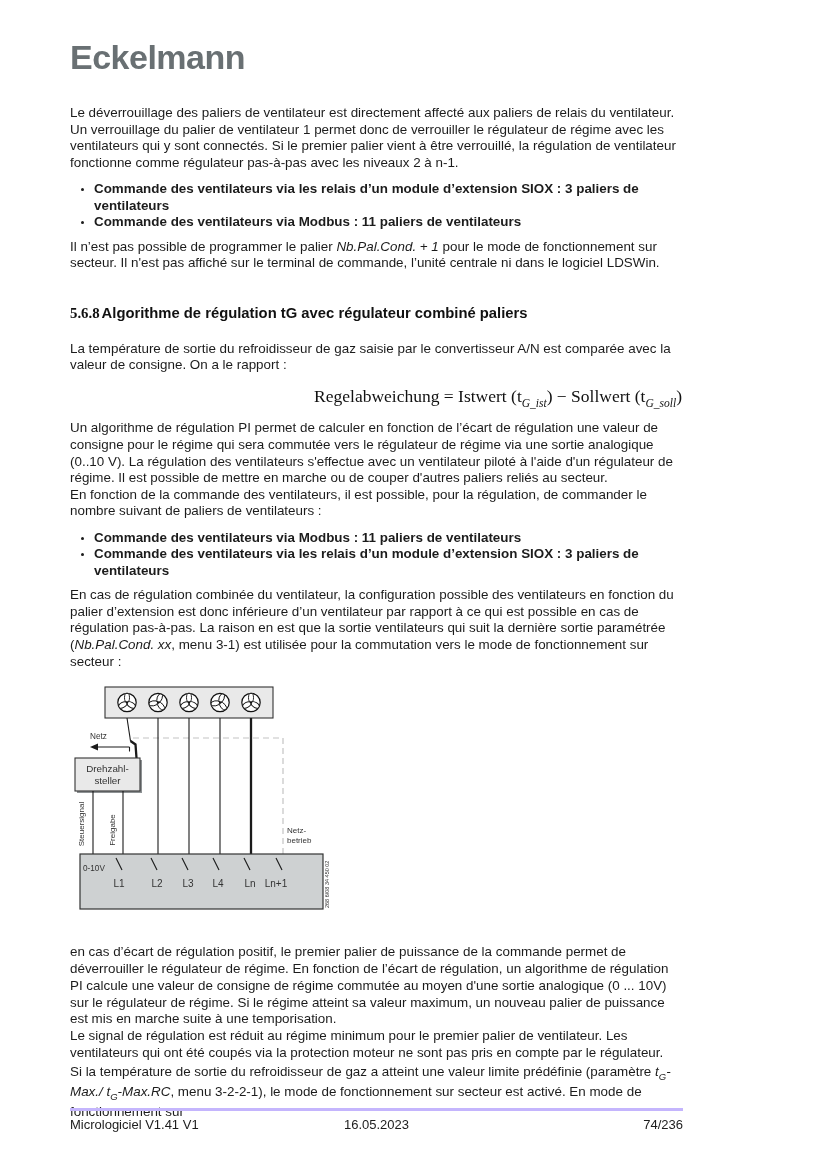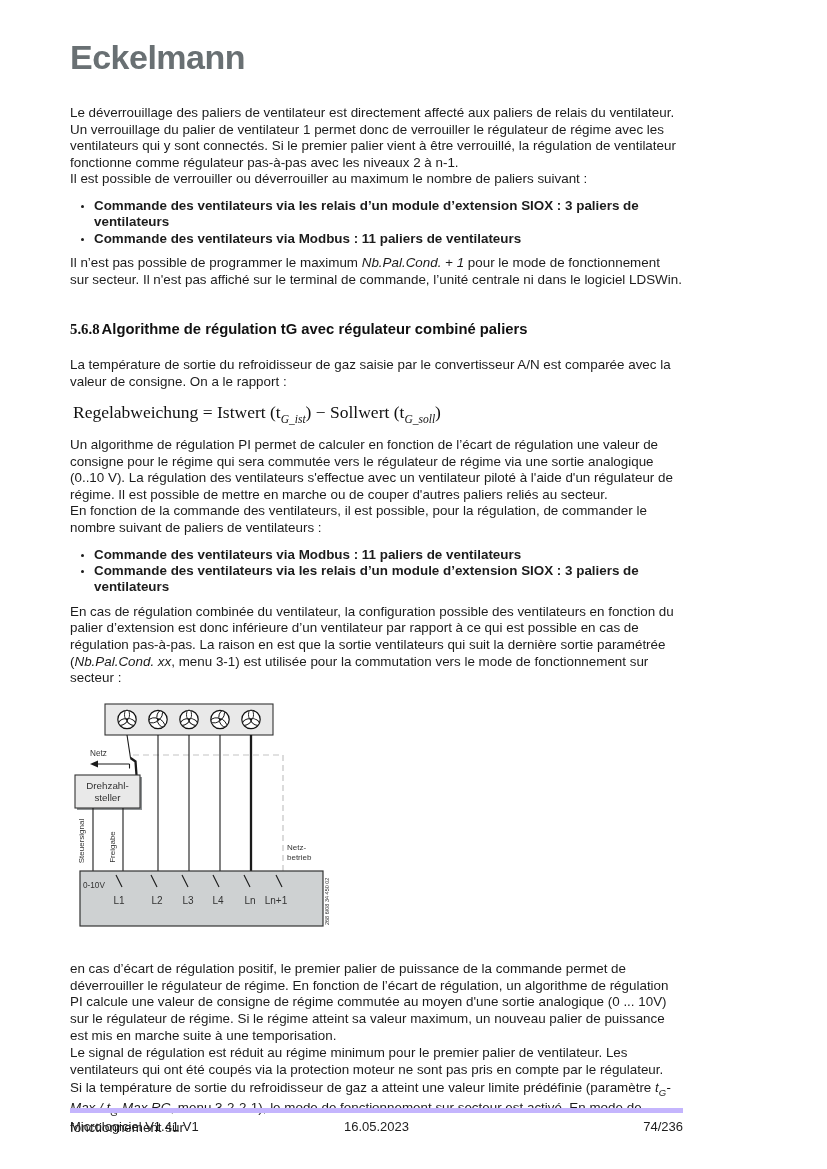--- a/index.html
+++ b/index.html
@@ -18,31 +18,31 @@
   ul.bullets { margin:10px 0 8px 0; padding-left:24px;font-weight:bold; }
   ul.bullets li { font-size:13.4px; line-height:16.4px; }
   ul.bullets li::marker { font-size:10px; }
   .section-heading {
     margin:33px 0 18px 0; font-size:14.8px; font-weight:bold; color:#111;
     line-height:1.2;
   }
   .section-heading .num { margin-right:2px;font-family:Liberation Serif, serif; }
   .formula {
     font-family:"Liberation Serif", serif; font-size:17.5px; color:#111;
-    margin:11px 0 13px 0; padding-left:3px; line-height:1.3;
+    margin:11px 0 13px 0; padding-left:3px; line-height:1.3;text-align:right;
   }
   .formula sub { font-size:11.5px; font-style:italic; line-height:0; }
   .diagram-wrap { margin:11px 0 0 0; }
   .after-block { margin-top:23px; }
   .after-block p { line-height:16.8px; }
   .p-sub sub { font-size:9.5px; line-height:0; }
   .p-sub { line-height:20px !important; }
   .footer {
     position:absolute; left:70px; right:69px; top:1108px;
-    border-top:5px solid #c4b5fd; padding-top:6px;
+    border-top:3px solid #c4b5fd; padding-top:6px;
     display:grid; grid-template-columns:1fr 1fr 1fr;
     font-size:13px; color:#1c1c1c;
   }
   .footer .c { text-align:center; }
   .footer .r { text-align:right; }
   
   .dg-line { stroke:#1a1a1a; stroke-width:1.1; fill:none; }
   .dg-thick { stroke:#1a1a1a; stroke-width:2.3; fill:none; }
   .dg-dash { stroke:#c3c3c3; stroke-width:1.2; fill:none; stroke-dasharray:6 4; }
   .dg-boxlight { fill:#e9e9e9; stroke:#333; stroke-width:1.1; }
@@ -53,28 +53,27 @@
   .dg-blade { fill:#ffffff; stroke:#111; stroke-width:0.9; }
 </style>
 </head>
 <body>
 
 <div class="page">
 
   <div class="logo">Eckelmann</div>
 
   <p>Le déverrouillage des paliers de ventilateur est directement affecté aux paliers de relais du ventilateur. Un verrouillage du palier de ventilateur 1 permet donc de verrouiller le régulateur de régime avec les ventilateurs qui y sont connectés. Si le premier palier vient à être verrouillé, la régulation de ventilateur fonctionne comme régulateur pas-à-pas avec les niveaux 2 à n-1.</p>
-  <p>Il est possible de verrouiller ou déverrouiller au maximum le nombre de paliers suivant :</p>
 
   <ul class="bullets">
     <li>Commande des ventilateurs via les relais d’un module d’extension SIOX : 3 paliers de ventilateurs</li>
     <li>Commande des ventilateurs via Modbus : 11 paliers de ventilateurs</li>
   </ul>
 
-  <p><span>Il n’est pas possible de programmer le maximum </span><span class="it">Nb.Pal.Cond. + 1</span><span> pour le mode de fonctionnement sur secteur. Il n'est pas affiché sur le terminal de commande, l’unité centrale ni dans le logiciel LDSWin.</span></p>
+  <p><span>Il n’est pas possible de programmer le palier </span><span class="it">Nb.Pal.Cond. + 1</span><span> pour le mode de fonctionnement sur secteur. Il n'est pas affiché sur le terminal de commande, l’unité centrale ni dans le logiciel LDSWin.</span></p>
 
   <div class="section-heading"><span class="num">5.6.8</span><span>Algorithme de régulation tG avec régulateur combiné paliers</span></div>
 
   <p>La température de sortie du refroidisseur de gaz saisie par le convertisseur A/N est comparée avec la valeur de consigne. On a le rapport :</p>
 
   <div class="formula"><span>Regelabweichung = Istwert (t</span><sub>G_ist</sub><span>) − Sollwert (t</span><sub>G_soll</sub><span>)</span></div>
 
   <p>Un algorithme de régulation PI permet de calculer en fonction de l’écart de régulation une valeur de consigne pour le régime qui sera commutée vers le régulateur de régime via une sortie analogique (0..10 V). La régulation des ventilateurs s'effectue avec un ventilateur piloté à l'aide d'un régulateur de régime. Il est possible de mettre en marche ou de couper d'autres paliers reliés au secteur.</p>
   <p>En fonction de la commande des ventilateurs, il est possible, pour la régulation, de commander le nombre suivant de paliers de ventilateurs :</p>
 

